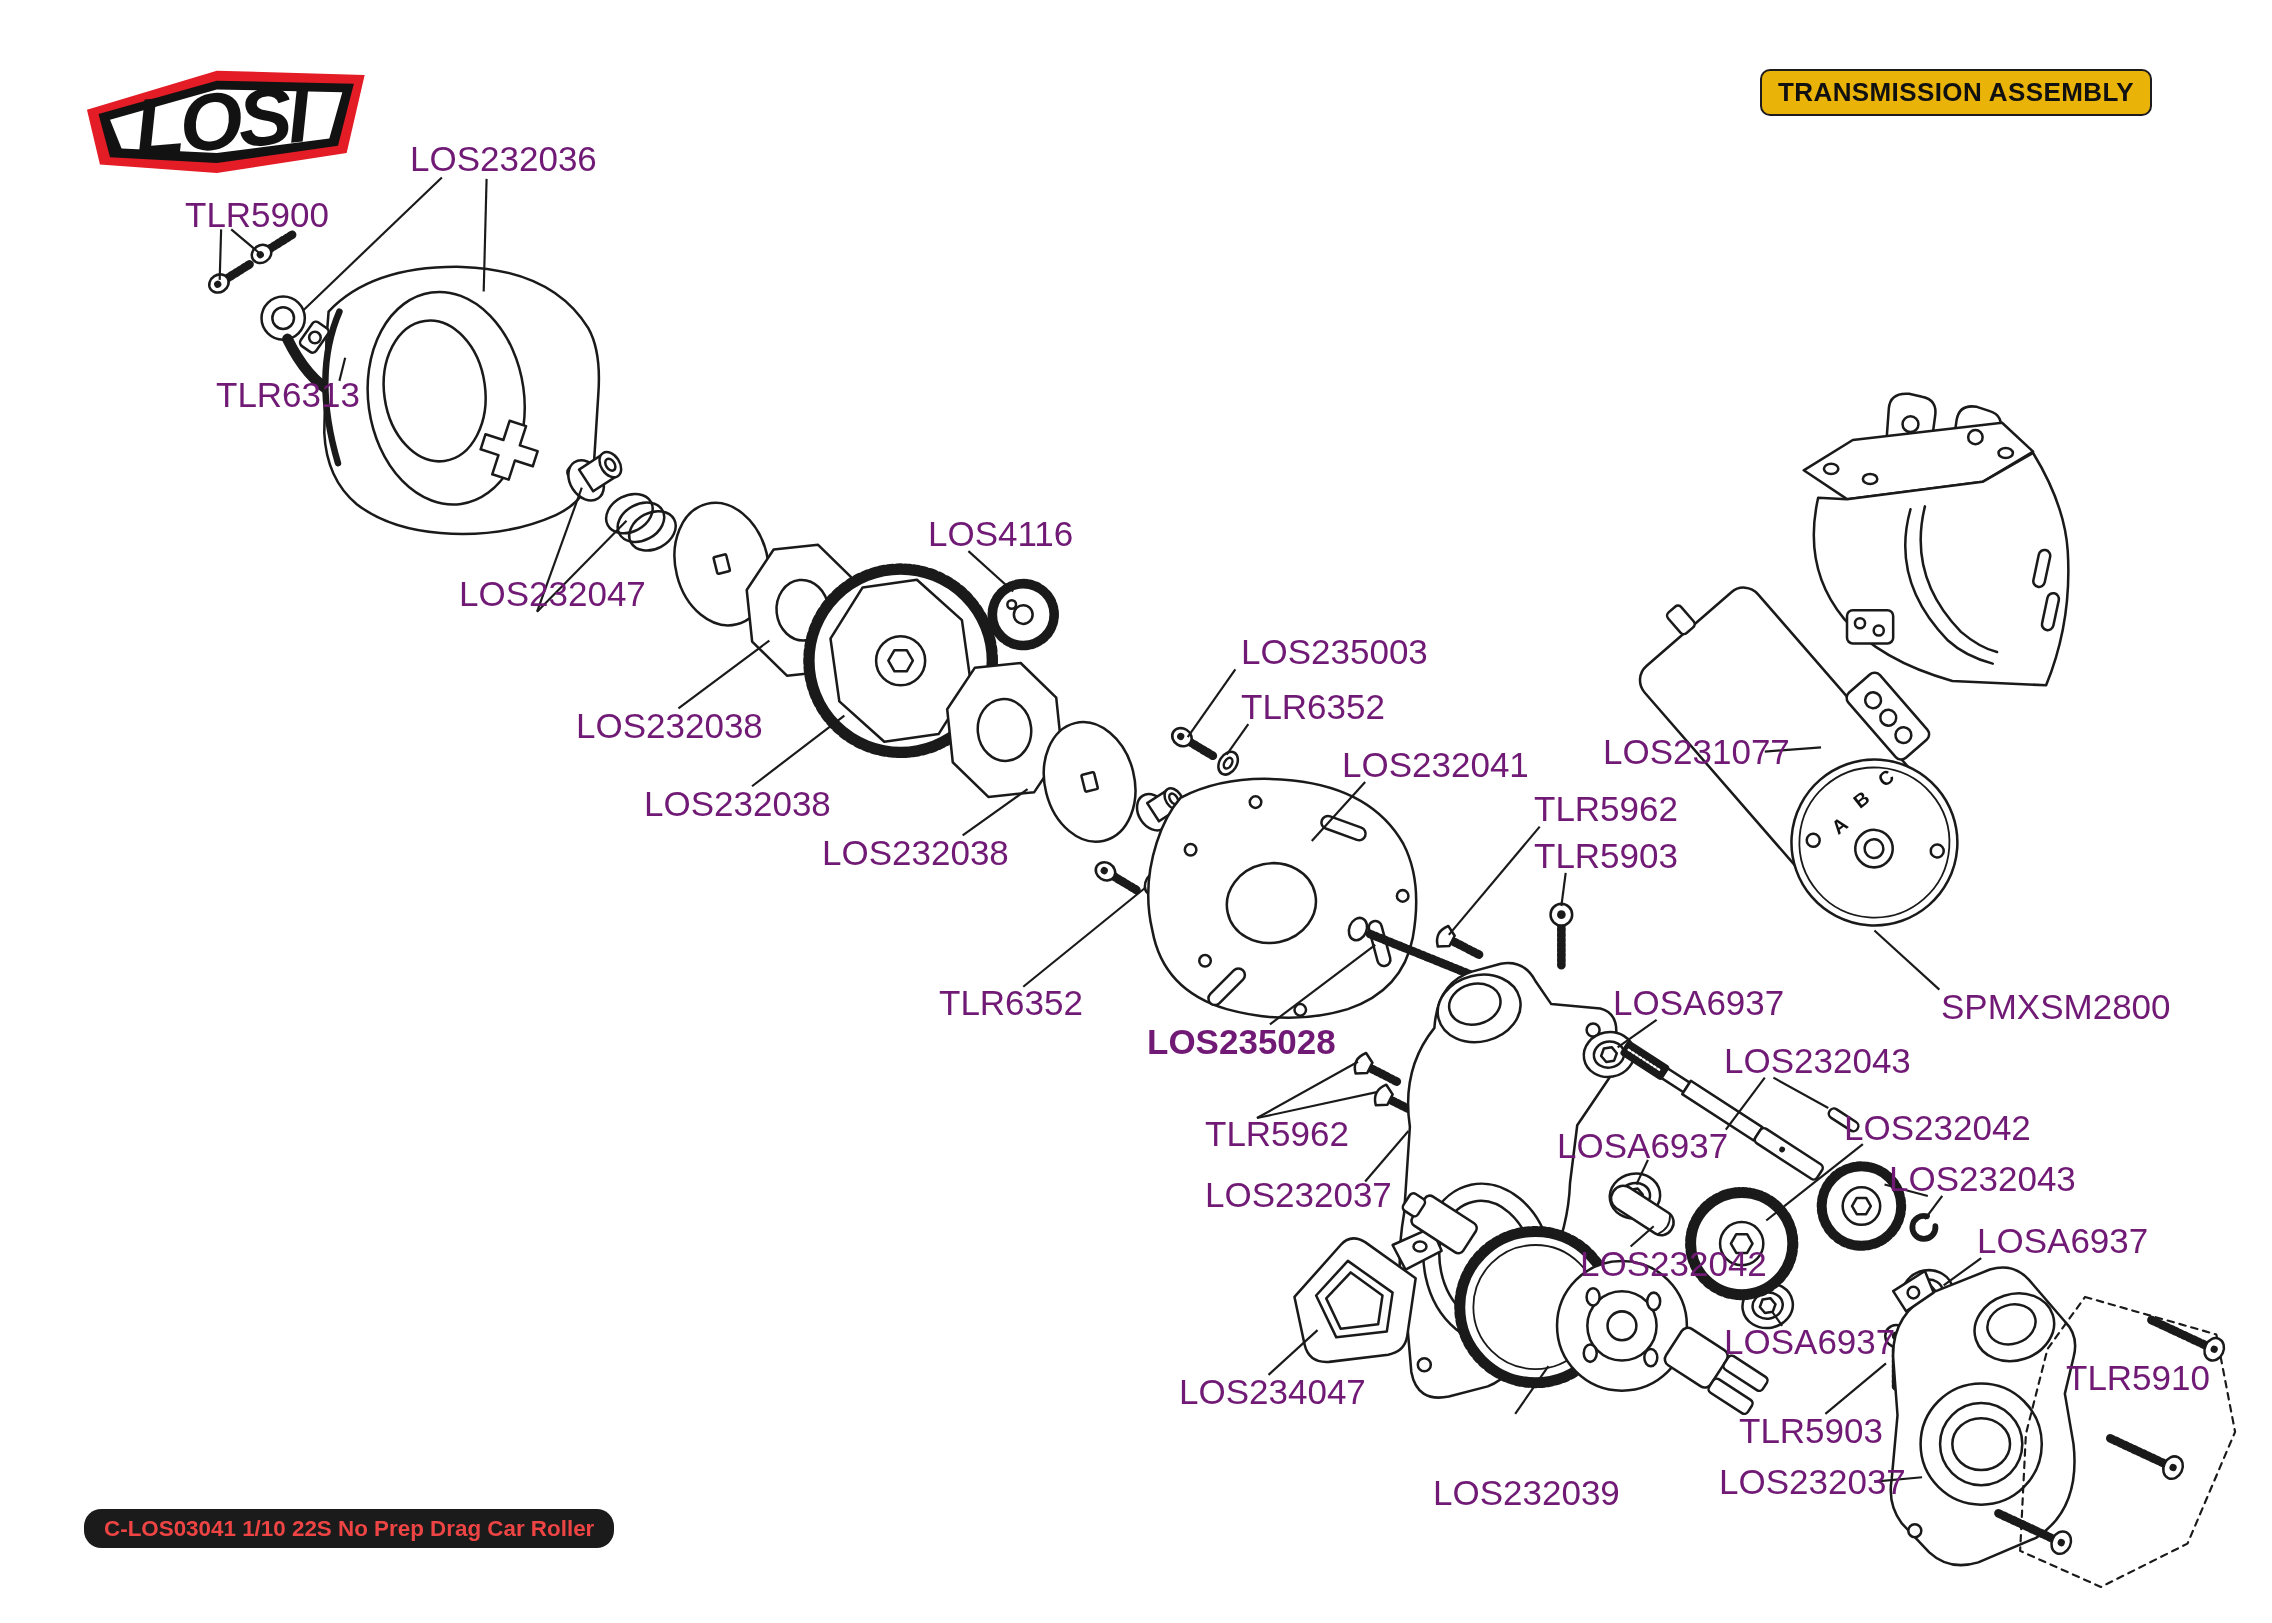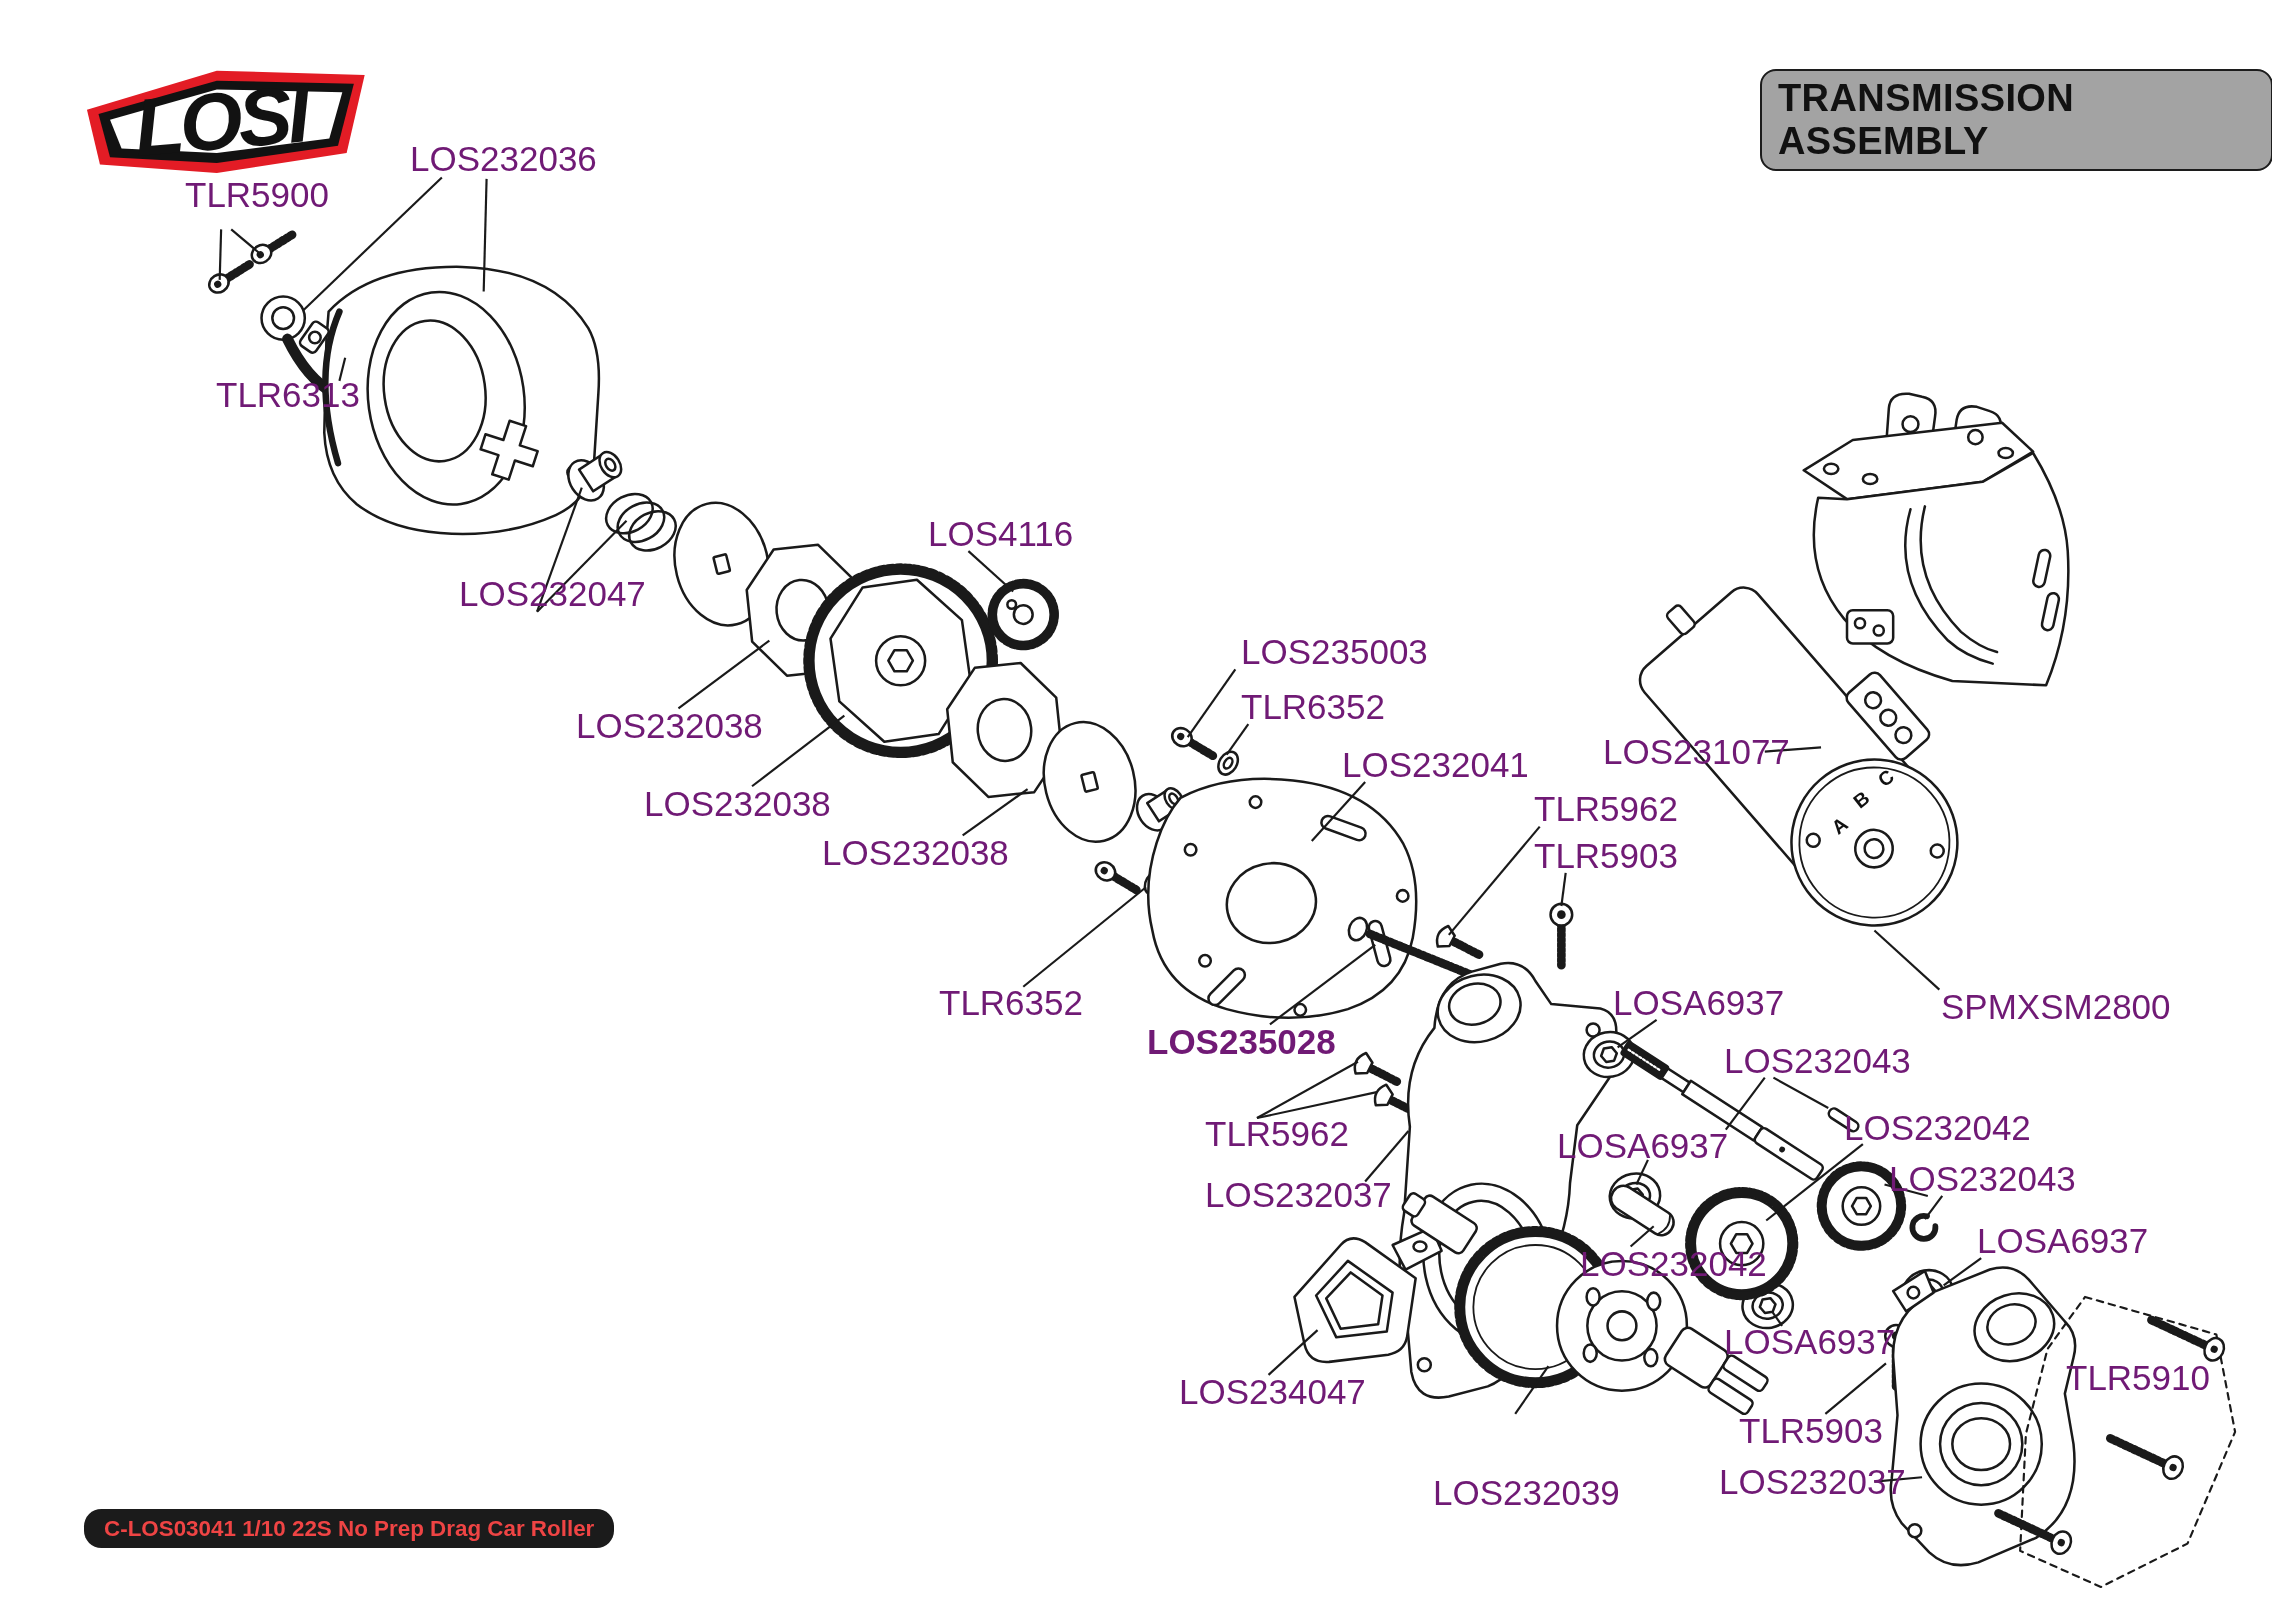--- a/index.html
+++ b/index.html
@@ -1,21 +1,21 @@
 <!DOCTYPE html>
 <html style="font-size:11.5px"><head>
 <meta charset="utf-8">
 <style>
   html,body{margin:0;padding:0;background:#fff;font-family:"Liberation Sans",sans-serif;}
   #stage{position:relative;width:2273px;height:1623px;background:#fff;overflow:hidden;}
   #diagram{position:absolute;left:0;top:0;}
   .part-label{position:absolute;transform:translateY(-50%);font-size:35px;color:#701a75;
     white-space:nowrap;font-weight:400;}
-  #title-box{position:absolute;left:1760px;top:69px;border:2.9px solid #1c1c1c;border-radius:16px;
-    padding:5.8px 16px;font-weight:bold;font-size:38px;color:#111;letter-spacing:0.4px;background:#a3a3a3;}
+  #title-box{position:absolute;left:1760px;top:69px;border:2.9px solid #1c1c1c;border-radius:10px;
+    padding:5.8px 16px;font-weight:bold;font-size:26px;color:#111;letter-spacing:0.4px;background:#eab308;}
   #footer-badge{position:absolute;left:84px;top:1509px;background:#1b1b1b;color:#ef4444;
     border-radius:17.3px;padding:6.5px 20px;font-weight:bold;font-size:22.4px;white-space:nowrap;}
   #leader-layer line{stroke:#1a1a1a;stroke-width:3;}
   .thr{stroke-width:12;stroke-dasharray:4 3;}
   .thin{stroke-width:2.5;}
   .cap-letter{font-size:27px;font-weight:bold;fill:#111;stroke:none;}
   .logo-text{font-size:112px;font-weight:bold;font-style:italic;fill:#121212;stroke:none;letter-spacing:-6px;}
 </style>
 </head>
 <body>
@@ -350,21 +350,21 @@
         <line x1="1758" y1="1906" x2="1826" y2="1844"></line>
         <line x1="2100" y1="1960" x2="2146" y2="1894"></line>
         <line x1="2530" y1="1960" x2="2614" y2="1890"></line>
         <line x1="2598" y1="2054" x2="2664" y2="2048"></line>
       </g>
 </svg>
 
 <div id="title-box">TRANSMISSION ASSEMBLY</div>
 
 <div>
-      <div class="part-label" style="left: 185px; top: 195px;">TLR5900</div>
+      <div class="part-label" style="left: 185px; top: 215px;">TLR5900</div>
       <div class="part-label" style="left: 410px; top: 159px;">LOS232036</div>
       <div class="part-label" style="left: 216px; top: 395px;">TLR6313</div>
       <div class="part-label" style="left: 459px; top: 594px;">LOS232047</div>
       <div class="part-label" style="left: 576px; top: 726px;">LOS232038</div>
       <div class="part-label" style="left: 644px; top: 804px;">LOS232038</div>
       <div class="part-label" style="left: 822px; top: 853px;">LOS232038</div>
       <div class="part-label" style="left: 928px; top: 534px;">LOS4116</div>
       <div class="part-label" style="left: 1241px; top: 652px;">LOS235003</div>
       <div class="part-label" style="left: 1241px; top: 707px;">TLR6352</div>
       <div class="part-label" style="left: 1342px; top: 765px;">LOS232041</div>

